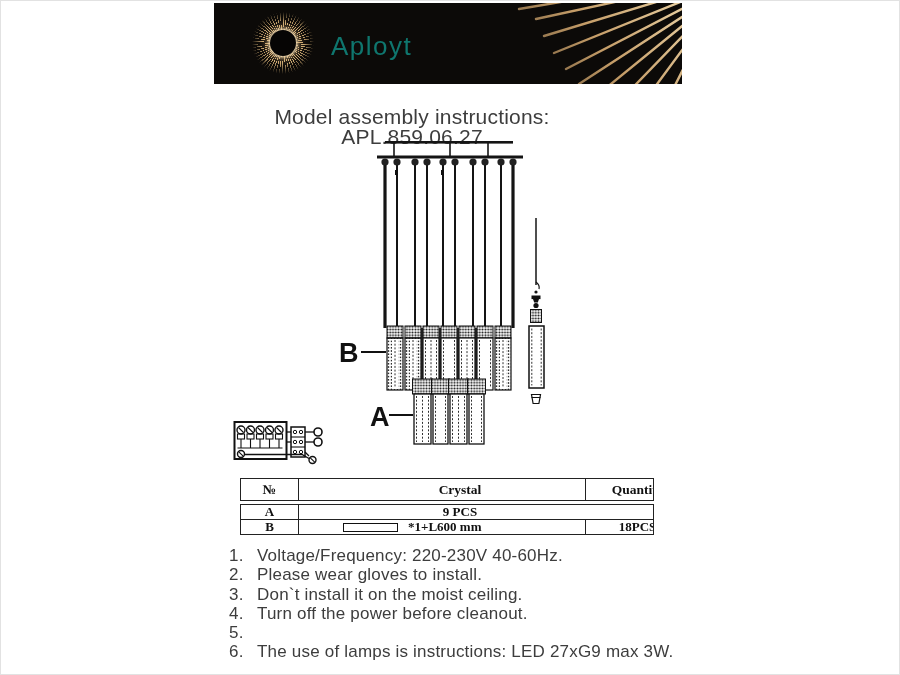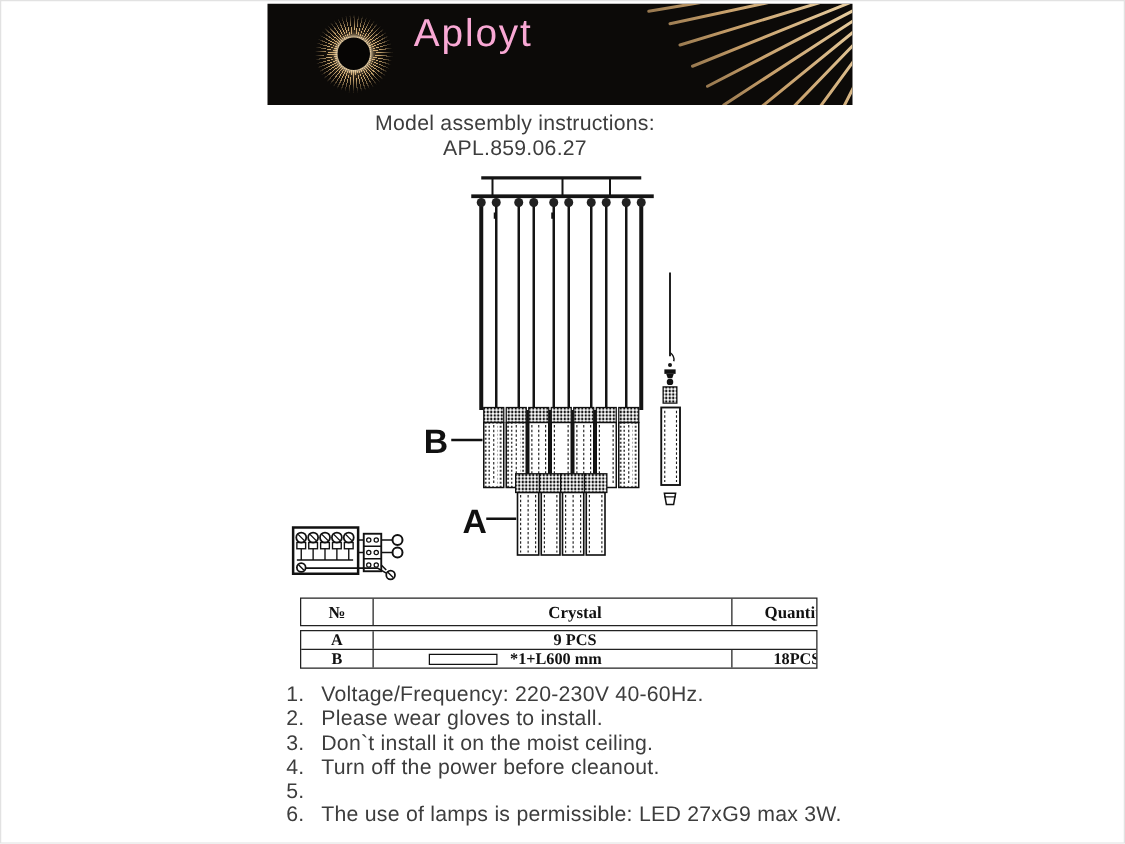--- a/index.html
+++ b/index.html
@@ -18,29 +18,29 @@
     background:
       radial-gradient(circle, rgba(12,10,8,0) 0%, rgba(12,10,8,0) 46%, #0c0a08 71%),
       repeating-conic-gradient(rgba(226,188,128,.92) 0deg 1.8deg, rgba(12,10,8,0) 1.8deg 6.2deg);
   }
   .sunburst::after{
     content:"";position:absolute;left:50%;top:50%;width:26px;height:26px;margin:-13px 0 0 -13px;
     border-radius:50%;background:#060504;
     box-shadow:0 0 3px 1.5px rgba(243,221,181,.95), 0 0 9px 4px rgba(208,168,110,.5);
   }
   .brand{
-    position:absolute;left:117px;top:8px;font-size:31px;line-height:31px;
-    color:#f9a8d4;letter-spacing:1.5px;font-weight:400;
+    position:absolute;left:117px;top:28px;font-size:26px;line-height:31px;
+    color:#0f766e;letter-spacing:1.5px;font-weight:400;
     font-family:"Liberation Sans",sans-serif;
   }
   .rays{position:absolute;right:0;top:0;width:468px;height:81px;}
   
   .heading{
-    position:absolute;left:0;top:89px;width:824px;text-align:center;
-    color:#3d3d3d;font-size:17px;line-height:19.5px;letter-spacing:.2px;
+    position:absolute;left:0;top:107px;width:824px;text-align:center;
+    color:#3d3d3d;font-size:21px;line-height:19.5px;letter-spacing:.2px;
   }
   
   .chandelier{position:absolute;left:330px;top:135px;width:250px;height:330px;}
   .terminal{position:absolute;left:228px;top:415px;width:105px;height:52px;}
   
   .ptable{position:absolute;left:240px;top:478px;width:414px;font-family:"Liberation Serif",serif;color:#111;}
   .ptable .hdr,.ptable .bdy{border:1.7px solid #222;}
   .ptable .hdr{display:grid;grid-template-columns:57px 1fr 68px;height:21px;}
   .ptable .gap{height:3px;}
   .ptable .row{display:grid;grid-template-columns:57px 1fr 68px;height:14px;}
@@ -332,17 +332,17 @@
     </div>
     <div class="note">
       <span class="n">4.</span>
       <span>Turn off the power before cleanout.</span>
     </div>
     <div class="note">
       <span class="n">5.</span>
     </div>
     <div class="note">
       <span class="n">6.</span>
-      <span>The use of lamps is permissible: LED 27xG9 max 3W.</span>
+      <span>The use of lamps is instructions: LED 27xG9 max 3W.</span>
     </div>
   </div>
 
 </div>
 
 </body></html>

